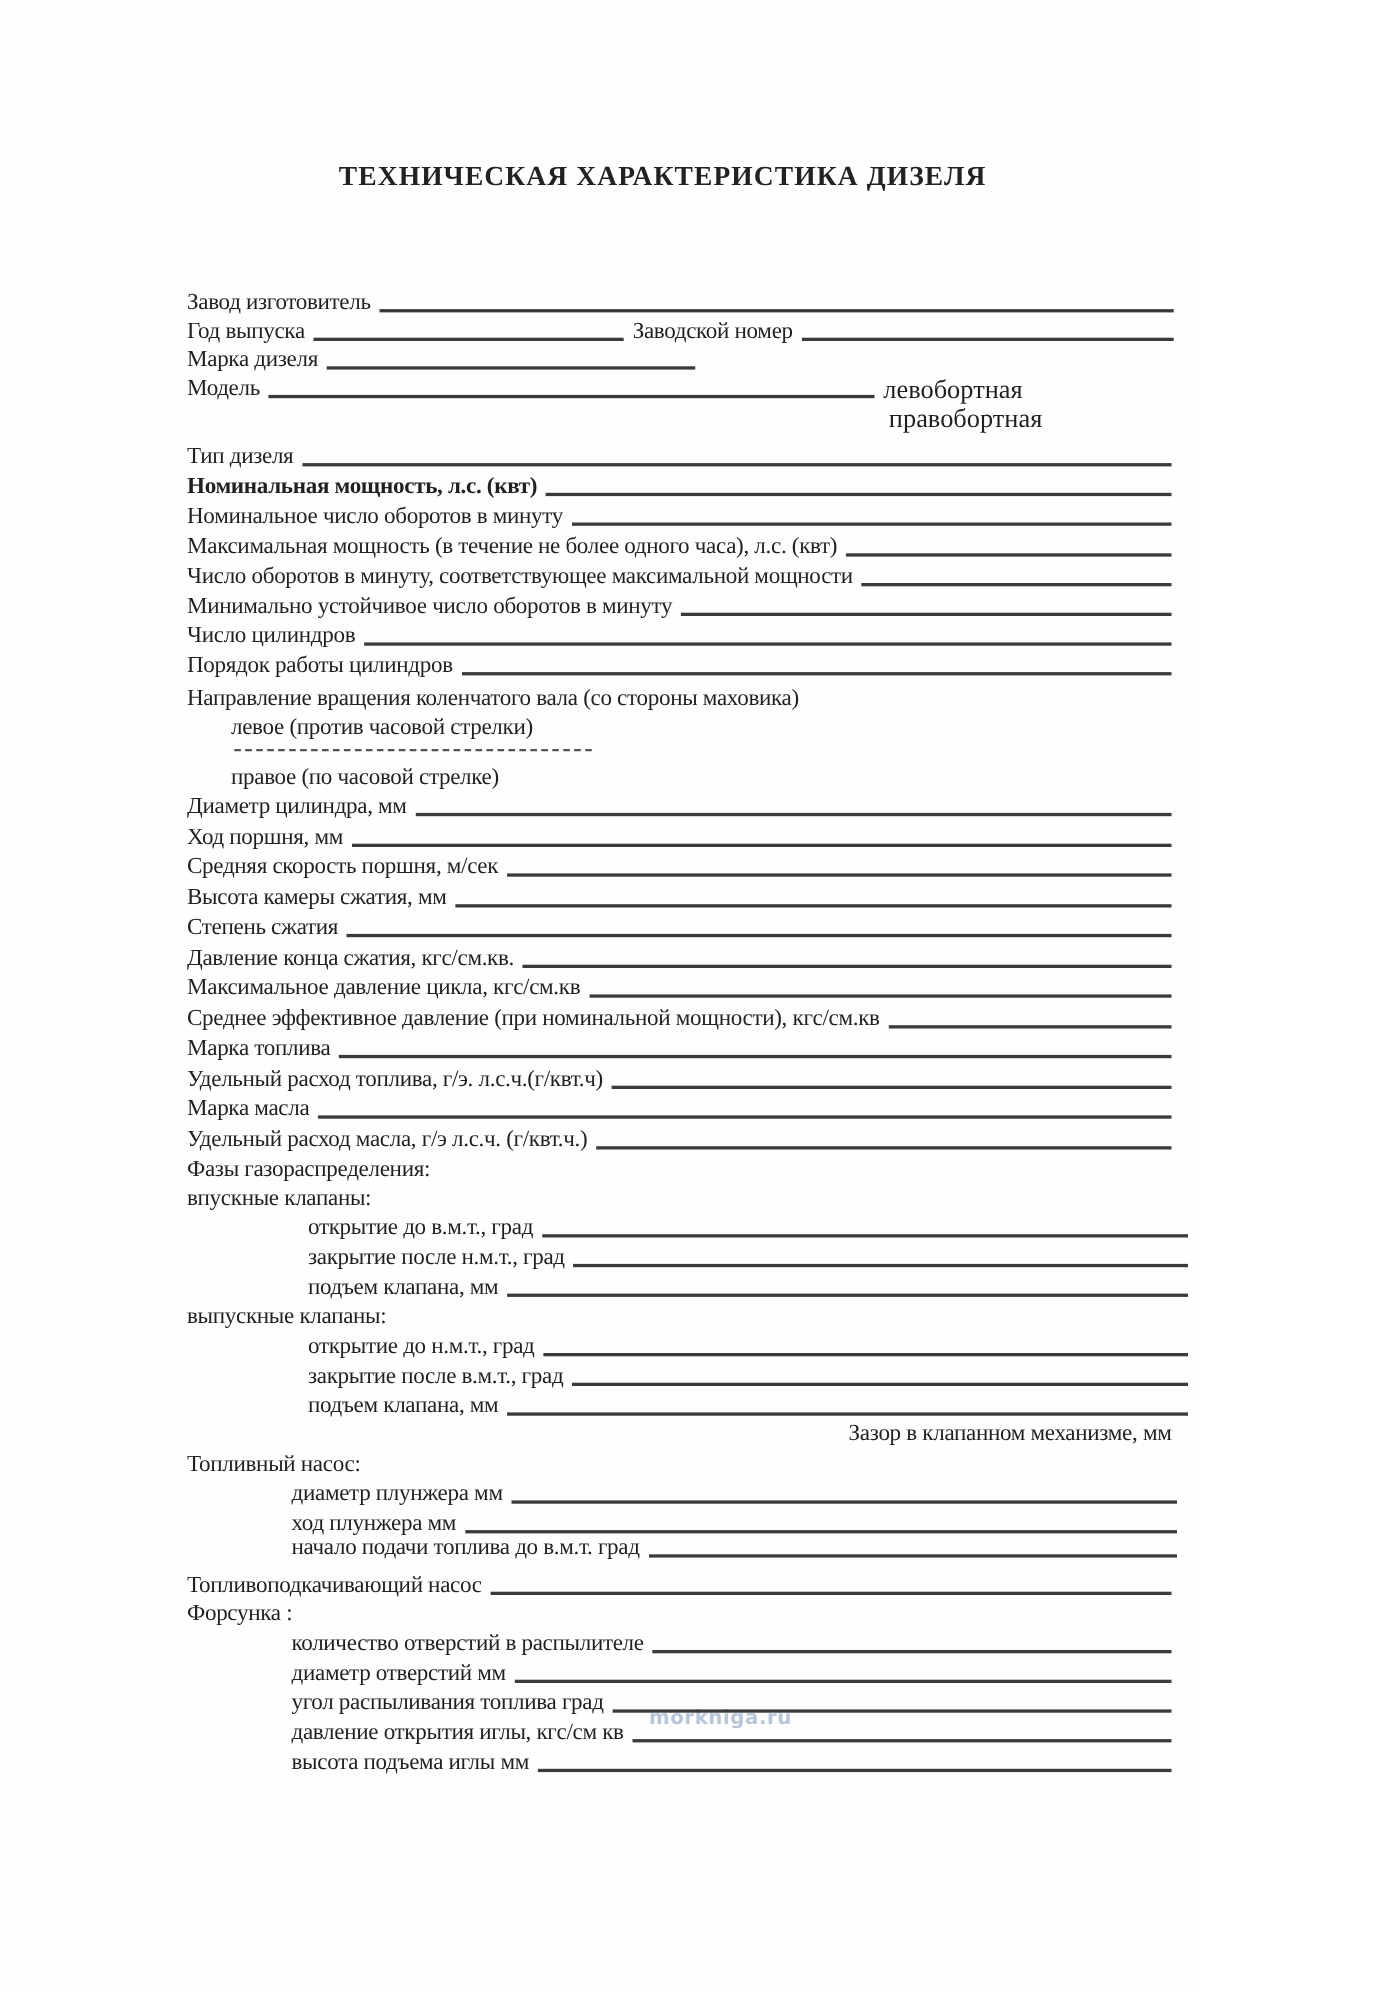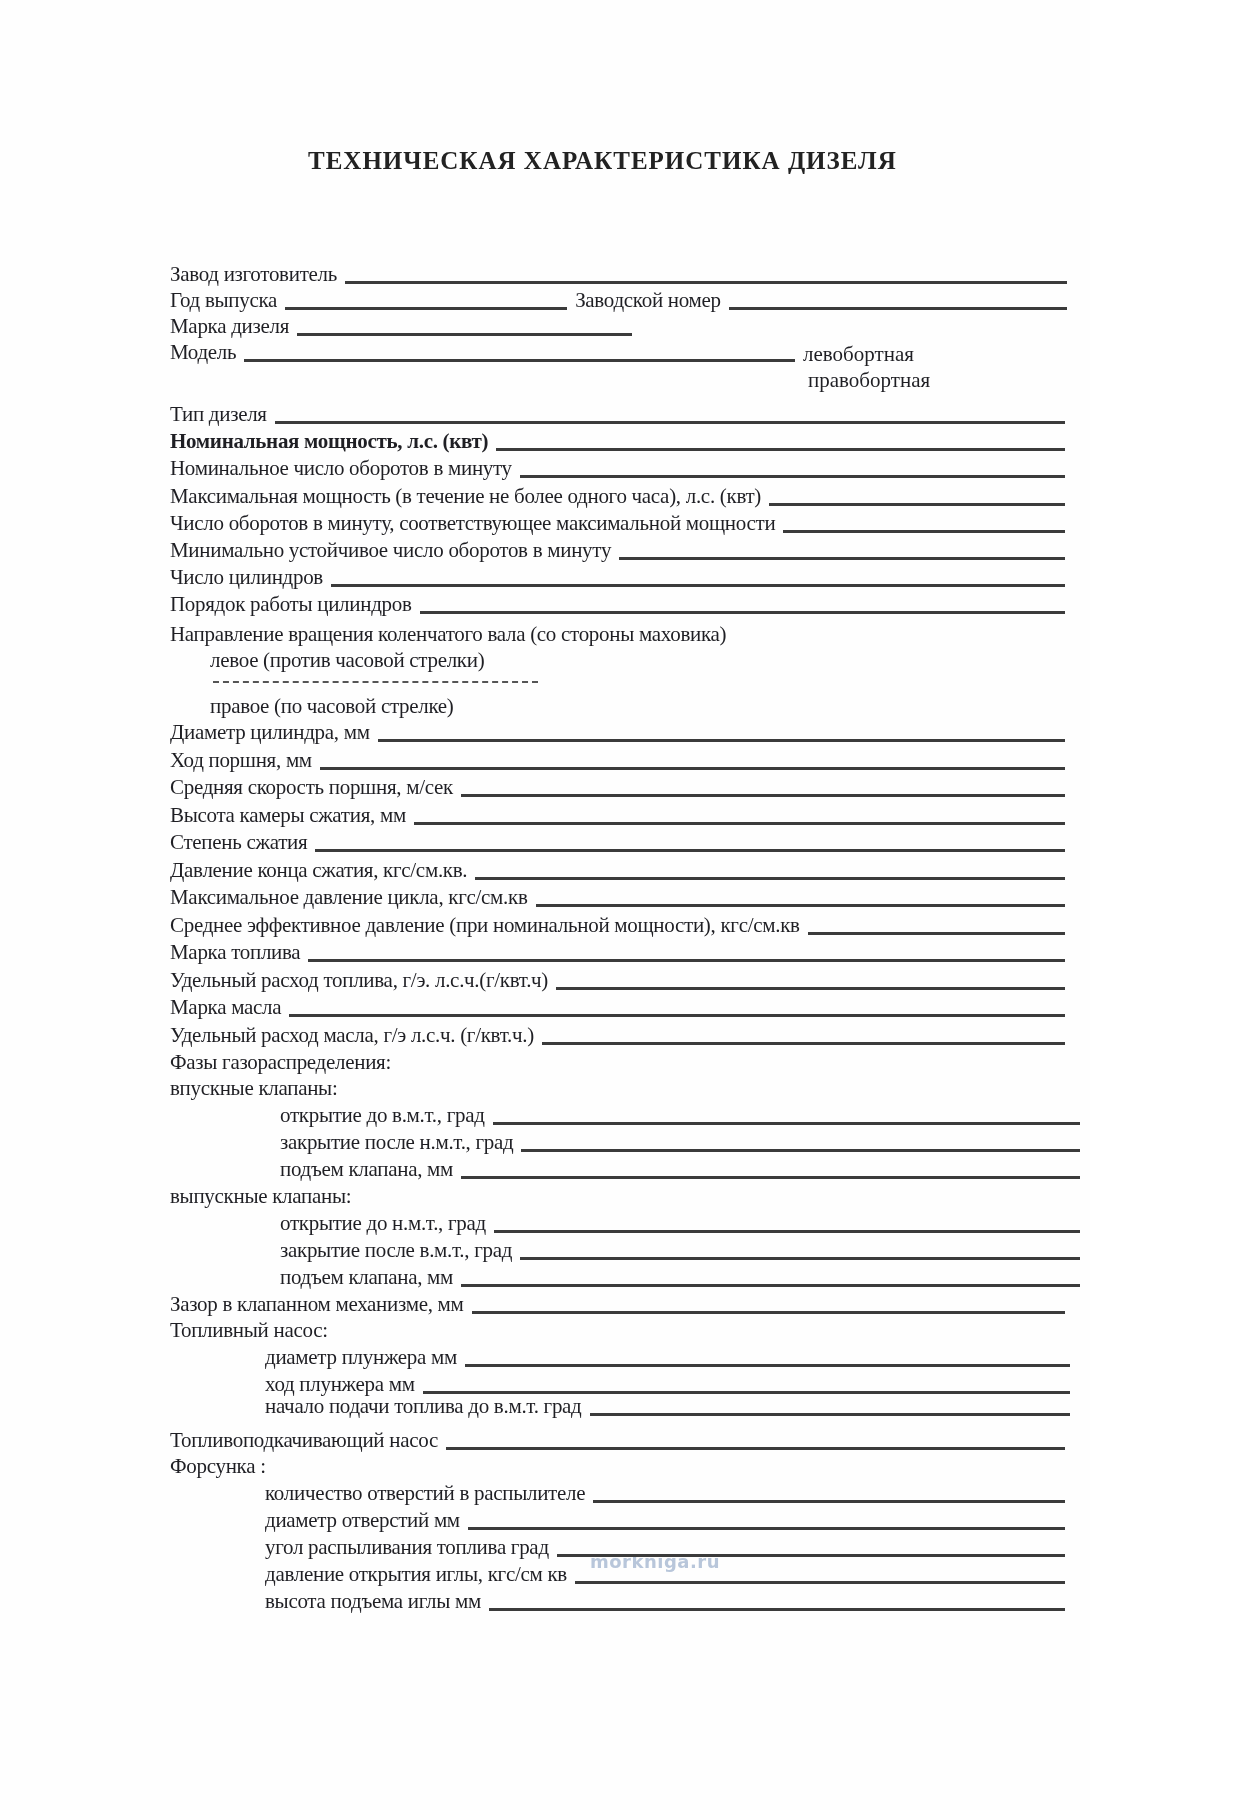--- a/index.html
+++ b/index.html
@@ -10,21 +10,21 @@
            letter-spacing: 1px; color: #222; white-space: nowrap; }
   .row { position: absolute; left: 170px; height: 26px; display: flex; align-items: flex-end;
          font-size: 21px; line-height: 24px; white-space: nowrap; }
   .row.ind1 { left: 210px; }
   .row.ind2 { left: 280px; }
   .row.ind3 { left: 265px; }
   .lbl { letter-spacing: -0.3px; }
   .fill { flex: 1; border-bottom: 3px solid #3b3b3b; margin-left: 8px; margin-bottom: 2px; height: 0; }
   .fixed-fill { border-bottom: 3px solid #3b3b3b; margin-left: 8px; margin-bottom: 2px; height: 0; }
   .dashes { position: absolute; left: 213px; top: 681px; width: 325px; border-bottom: 2px dashed #555; }
-  .side { position: absolute; font-size: 21px; white-space: nowrap; }
+  .side { position: absolute; font-size: 24px; white-space: nowrap; }
   .watermark { position: absolute; left: 590px; top: 1551px; font-size: 18px; font-weight: bold;
                color: #b8c6da; font-family: "DejaVu Sans", sans-serif; letter-spacing: 0.5px; }
 </style>
 </head>
 <body>
 
 <div class="page">
 
   <div class="title">ТЕХНИЧЕСКАЯ ХАРАКТЕРИСТИКА ДИЗЕЛЯ</div>
 
@@ -72,21 +72,21 @@
   </div>
   <div class="row" style="top:1074px;">
     <span class="lbl">впускные клапаны:</span>
   </div>
   <div id="intake"></div>
   <div class="row" style="top:1182px;">
     <span class="lbl">выпускные клапаны:</span>
   </div>
   <div id="exhaust"></div>
 
-  <div class="row" style="top:1290px; width:895px;">
+  <div class="row" style="top:1290px; width:895px;flex-direction:column;">
     <span class="lbl">Зазор в клапанном механизме, мм</span>
     <span class="fill"></span>
   </div>
 
   <div class="row" style="top:1316px;">
     <span class="lbl">Топливный насос:</span>
   </div>
   <div id="fuelpump"></div>
 
   <div class="row" style="top:1426px; width:895px;">

